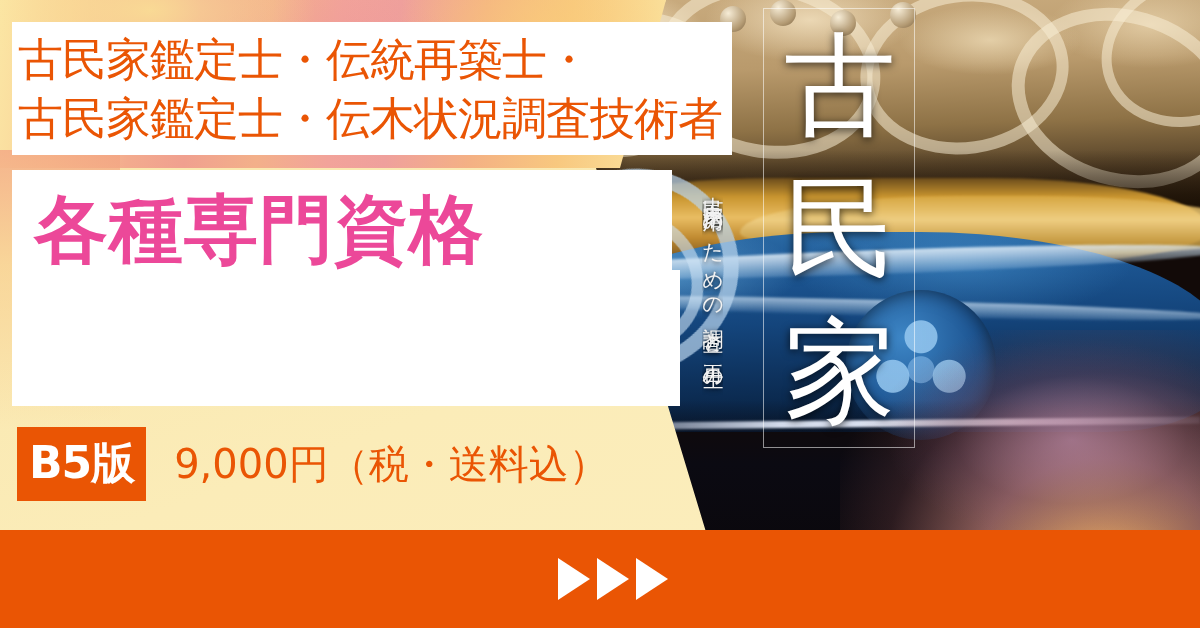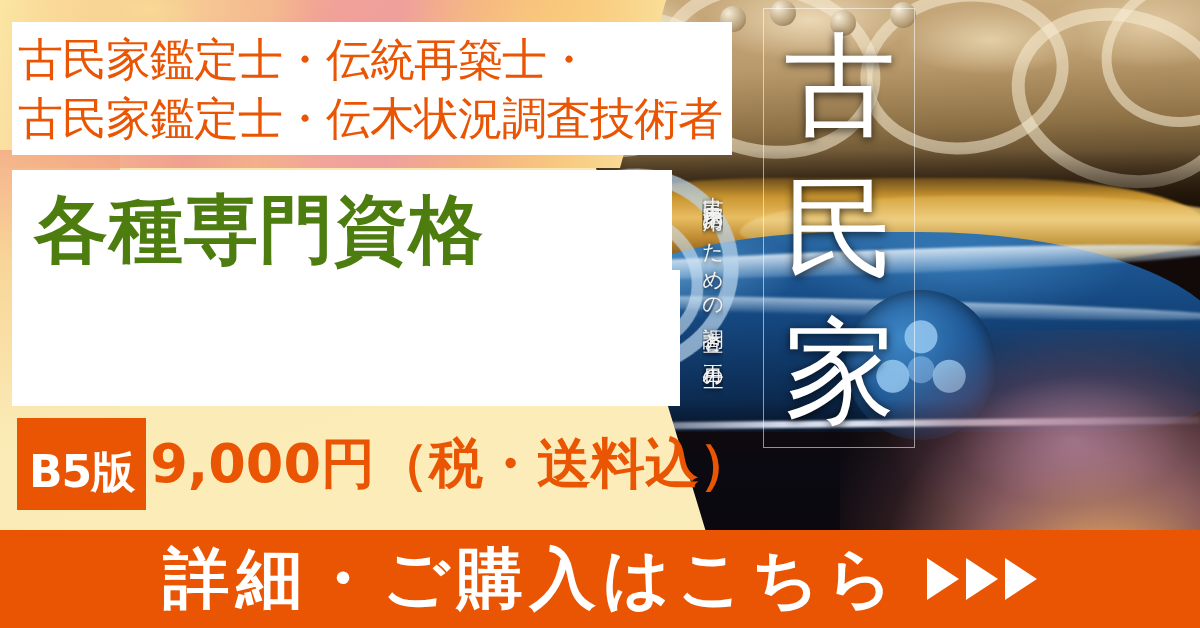--- a/index.html
+++ b/index.html
@@ -192,44 +192,44 @@
     display:flex;flex-direction:column;justify-content:center;
     color:#ea5504;
     font-size:45px;font-weight:400;line-height:1.32;
     letter-spacing:-1px;
     font-family:"DejaVu Sans","Liberation Sans",sans-serif;
     white-space:nowrap;
   }
 
   .headline{
     position:absolute;left:12px;top:176px;width:668px;height:224px;
-    color:#4d7c0f;font-weight:700;
+    color:#ec4899;font-weight:700;
     font-size:74px;line-height:1.18;letter-spacing:1px;
     font-family:"DejaVu Sans","Liberation Sans",sans-serif;
     white-space:nowrap;
   }
   .headline .l1{position:absolute;left:22px;top:10px;}
   .headline .l2{position:absolute;left:160px;top:112px;}
 
   
   .price-row{
     position:absolute;left:17px;top:428px;height:72px;
     display:flex;align-items:center;
   }
   .badge{
     background:#ea5504;color:#ffffff;
     font-size:44px;font-weight:700;line-height:1;
-    padding:32px 12px 16px 12px;
+    padding:14px 12px 16px 12px;
     letter-spacing:-1px;
     font-family:"DejaVu Sans","Liberation Sans",sans-serif;
     white-space:nowrap;
   }
   .price{
-    margin-left:4px;color:#ea5504;
-    font-size:54px;font-weight:700;line-height:1;letter-spacing:0px;
+    margin-left:28px;color:#ea5504;
+    font-size:40px;font-weight:400;line-height:1;letter-spacing:0px;
     font-family:"DejaVu Sans","Liberation Sans",sans-serif;
     white-space:nowrap;
   }
 
   
   .cta{
     position:absolute;left:0;top:530px;width:1200px;height:98px;
     background:#ea5504;
     display:flex;align-items:center;justify-content:center;
   }
@@ -308,21 +308,20 @@
   <div class="headline">
     <div class="l1">各種専門資格</div>
   </div>
 
   <div class="price-row">
     <div class="badge">B5版</div>
     <div class="price">9,000円（税・送料込）</div>
   </div>
 
   <div class="cta">
-    <div class="cta-text">詳細・ご購入はこちら</div>
     <div class="arrows">
       <span class="arrow"></span>
       <span class="arrow"></span>
       <span class="arrow"></span>
     </div>
   </div>
 
 </div>
 
 </body></html>

